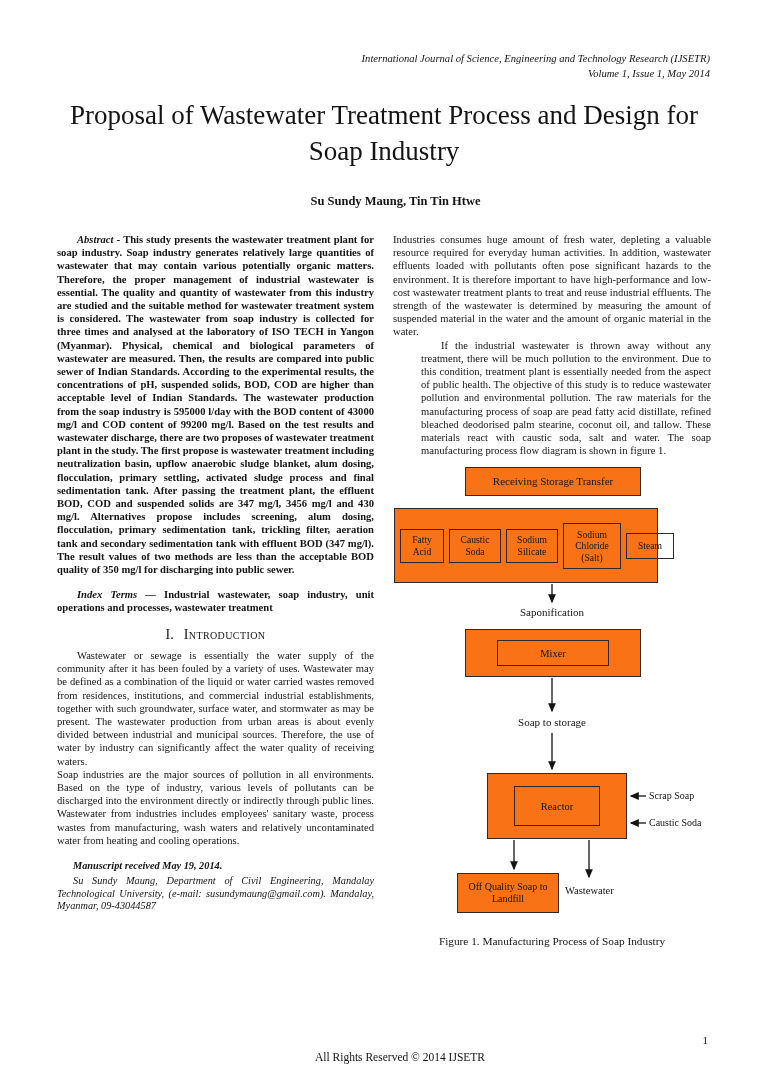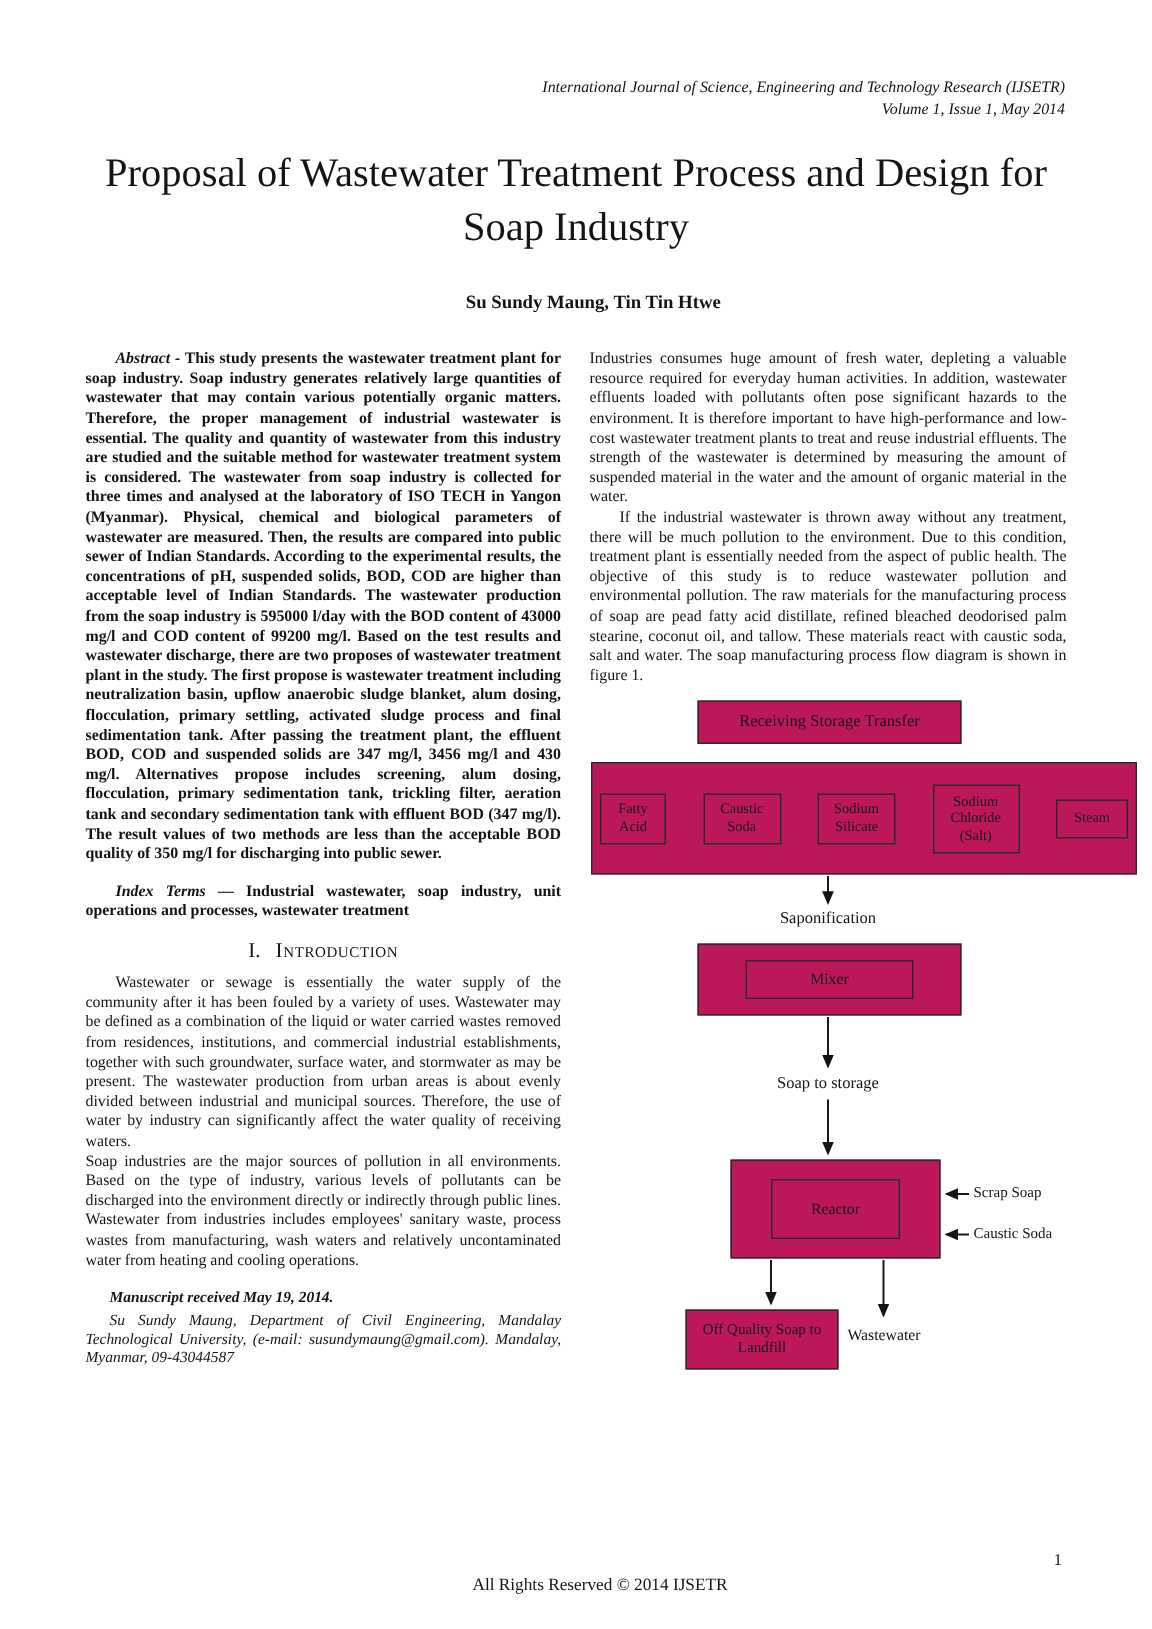--- a/index.html
+++ b/index.html
@@ -30,33 +30,33 @@
   .abstract-label, .index-label { font-style:italic; }
   .index-terms { font-weight:bold; text-indent:20px; margin-top:12px; }
   .section-heading { text-align:center; margin:13px 0 8px; font-size:14px; font-weight:400; }
   .section-heading .num { margin-right:10px; }
   .sc { font-variant:small-caps; letter-spacing:0.4px; }
   .para-indent { text-indent:20px; }
   .footnote { margin-top:13px; font-size:10.3px; line-height:12.8px; }
   .footnote p { text-indent:16px; }
   .fn-received { font-weight:bold; font-style:italic; margin-bottom:2px; }
   .fn-author { font-style:italic; }
-  .rc-para2 { text-indent:20px; }
+  .rc-para2 { text-indent:20px;margin-left:28px; }
 
   
   .diagram { position:relative; width:318px; height:452px; margin-top:10px; }
   .dbox {
-    position:absolute; border:1px solid #2a2a2a; background:#be185d;
+    position:absolute; border:1px solid #2a2a2a; background:#f97316;
     display:flex; align-items:center; justify-content:center;
     text-align:center; font-size:10.5px; line-height:1.25;
   }
   .receiving-box { left:72px; top:0; width:176px; height:29px; font-size:11px; }
   .materials-box {
-    left:1px; top:41px; width:364px; height:75px;
-    justify-content:space-between; gap:5px; padding:0 5px;
+    left:1px; top:41px; width:264px; height:75px;
+    justify-content:flex-start; gap:5px; padding:0 5px;
   }
   .input-box {
     border:1px solid #2a2a2a; text-align:center; font-size:9.6px;
     line-height:1.2; padding:4px 2px; flex:0 0 auto;
     display:flex; align-items:center; justify-content:center;
   }
   .in-0 { width:44px; min-height:34px; }
   .in-1 { width:52px; min-height:34px; }
   .in-2 { width:52px; min-height:34px; }
   .in-3 { width:58px; min-height:46px; }
@@ -156,19 +156,20 @@
           <div class="dbox reactor-inner">Reactor</div>
         </div>
 
         <div class="flow-label scrap-label">Scrap Soap</div>
         <div class="flow-label caustic-label">Caustic Soda</div>
 
         <div class="dbox offquality-box">Off Quality Soap to Landfill</div>
         <div class="flow-label wastewater-label">Wastewater</div>
       </div>
 
+      <div class="fig-caption">Figure 1. Manufacturing Process of Soap Industry</div>
     </div>
   </div>
 
   <div class="page-number">1</div>
   <div class="footer-copyright">All Rights Reserved © 2014 IJSETR</div>
 
 </div>
 
 </body></html>

